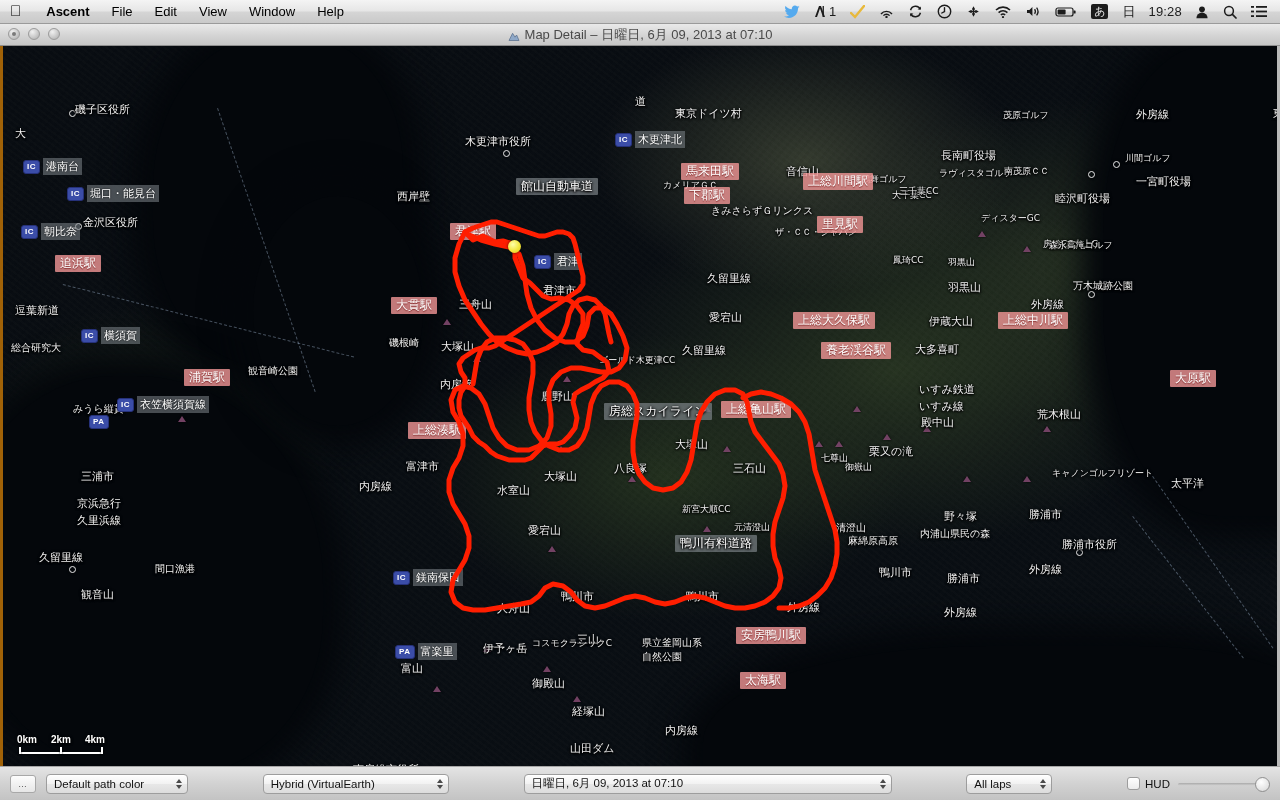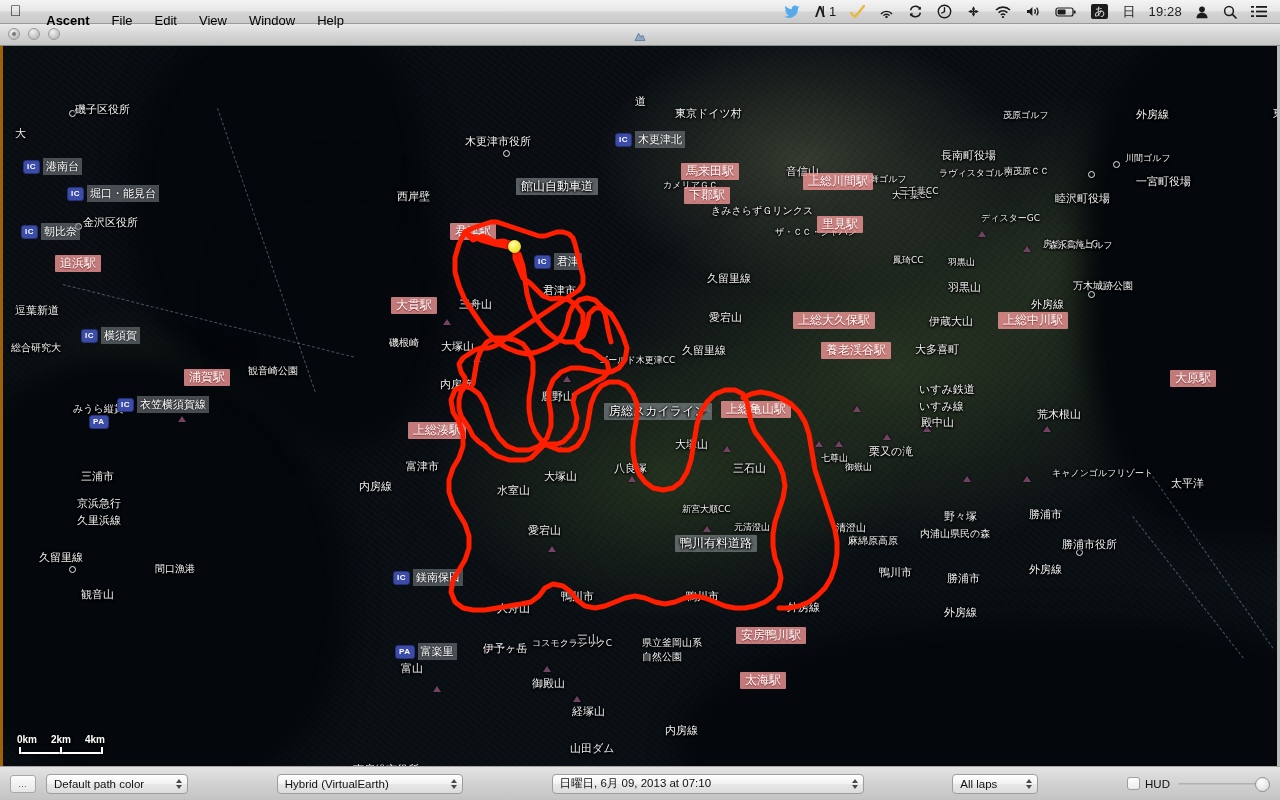--- a/index.html
+++ b/index.html
@@ -18,21 +18,21 @@
     background: linear-gradient(to bottom, #f4f4f4 0%, #e6e6e6 48%, #d5d5d5 52%, #c9c9c9 100%);
     border-bottom: 1px solid #9a9a9a;
     display: flex; align-items: center;
     font-size: 13px; color: #000;
     z-index: 50;
   }
   #menubar .apple {
     margin: 0 14px 0 10px; font-size: 15px; line-height: 1;
     position: relative; top: -1px;
   }
-  #menubar .mi { padding: 9px 11px; height: 24px; line-height: 24px; white-space: nowrap; }
+  #menubar .mi { padding: 0 11px; height: 24px; line-height: 24px; white-space: nowrap; }
   #menubar .mi.bold { font-weight: bold; }
   #menubar .spacer { flex: 1 1 auto; }
   #menubar .status {
     display: flex; align-items: center; gap: 0px;
     padding-right: 6px;
   }
   #menubar .st {
     padding: 0 7px; height: 24px; display: flex; align-items: center;
     justify-content: center; font-size: 13px; color: #1c1c1c;
   }
@@ -227,21 +227,21 @@
   }
   .popup .arrows i {
     display: block; width: 0; height: 0;
     border-left: 3px solid transparent; border-right: 3px solid transparent;
   }
   .popup .arrows i.up { border-bottom: 4px solid #4a4a4a; }
   .popup .arrows i.dn { border-top: 4px solid #4a4a4a; }
 
   #pathcolor { width: 142px; margin-left: 10px; }
   #maptype   { width: 186px; }
-  #datesel   { width: 312px; padding-right: 22px; }
+  #datesel   { width: 368px; padding-right: 22px; }
   #lapsel    { width: 86px; }
 
   .chk {
     display: flex; align-items: center; gap: 5px;
     font-size: 11.5px; color: #111;
   }
   .chk .box {
     width: 13px; height: 13px; border-radius: 3px;
     background: linear-gradient(to bottom, #ffffff, #ececec);
     border: 1px solid #9d9d9d;
@@ -379,20 +379,21 @@
       <span class="tl first"></span>
       <span class="tl"></span>
       <span class="tl"></span>
     </div>
     <div id="title">
       <span class="docicon">
         <svg width="12" height="11" viewBox="0 0 12 11">
             <path d="M1 9.5 4.6 2.3 7 6.2 8.6 4 11 9.5z" fill="#8ea8c8" stroke="#5e7490" stroke-width=".8" stroke-linejoin="round"></path>
           </svg>
       </span>
+      <span>Map Detail – 日曜日, 6月 09, 2013 at 07:10</span>
     </div>
   </div>
 
   <div id="mapwrap">
     <div id="map">
       <div class="noise"></div>
 
       <div class="water" style="left:150px;top:-10px;width:250px;height:330px;border-radius:46% 40% 50% 44%;"></div>
       <div class="water" style="left:-40px;top:330px;width:360px;height:400px;border-radius:42% 52% 40% 50%;"></div>
       <div class="water" style="left:1100px;top:0px;width:260px;height:470px;border-radius:40% 0 0 44%;"></div>

